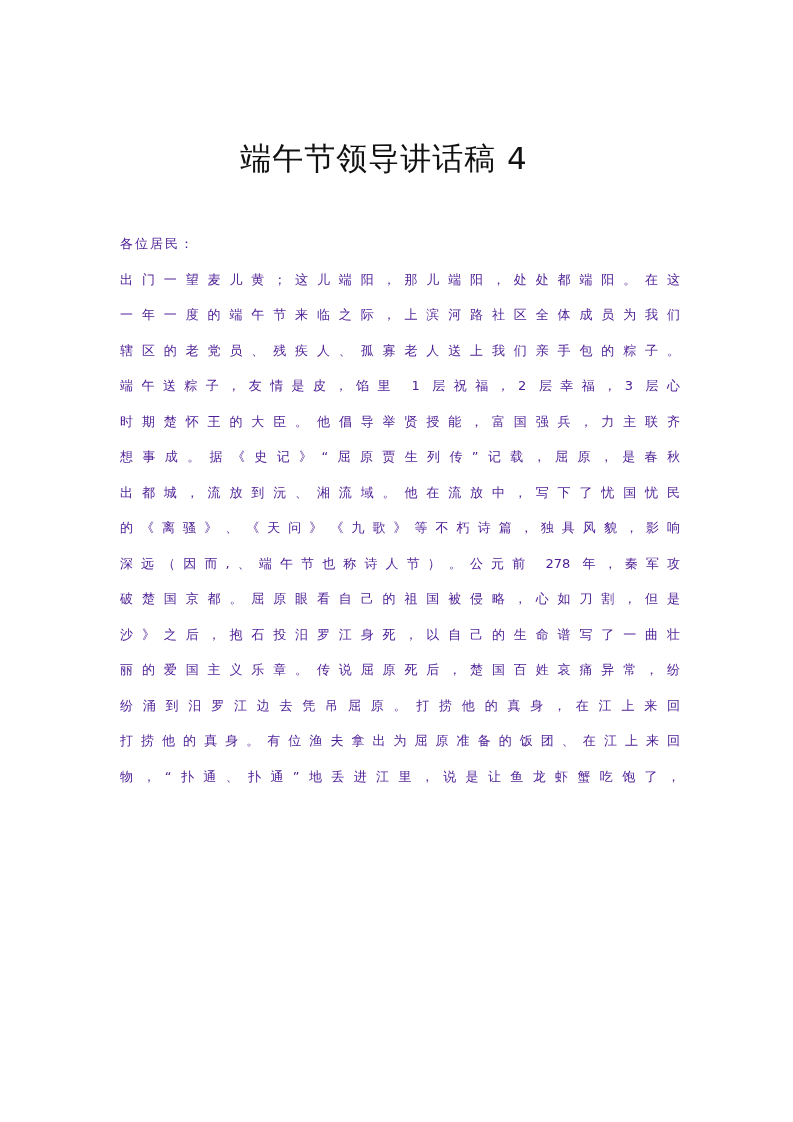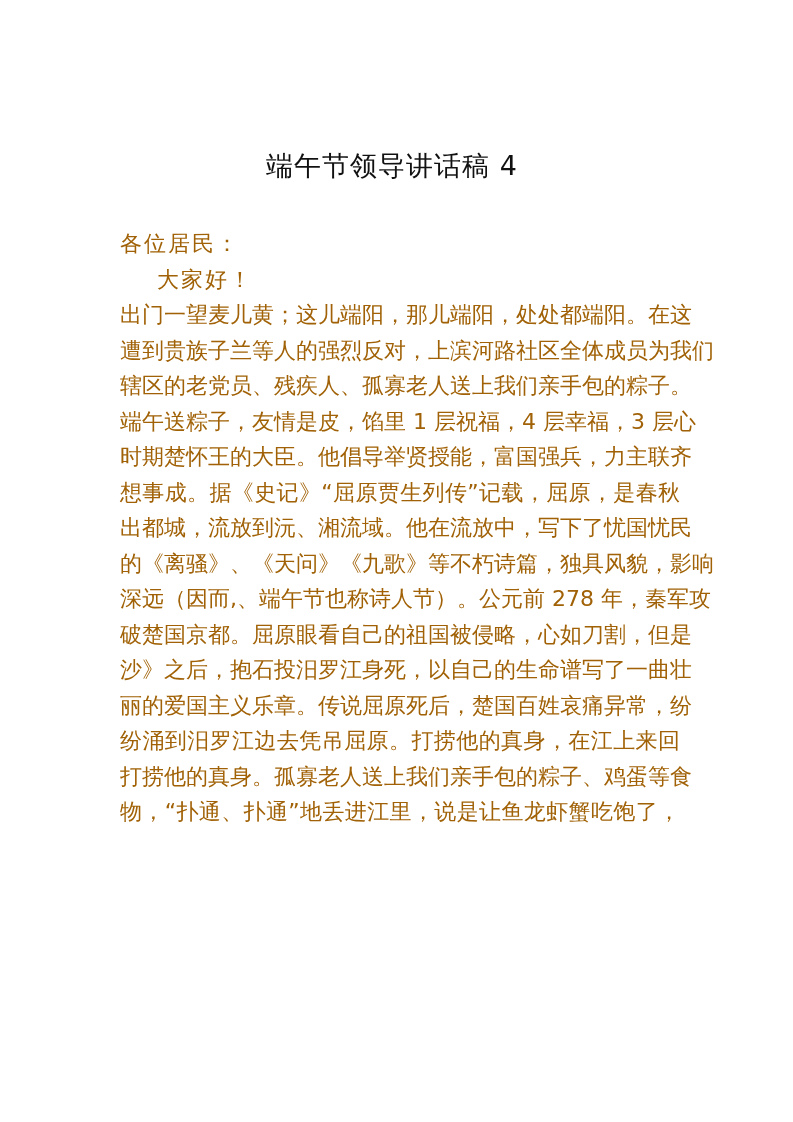--- a/index.html
+++ b/index.html
@@ -22,70 +22,69 @@
       height: 1122px;
       background: #ffffff;
     }
     .title {
       position: absolute;
       left: 0;
       top: 140px;
       width: 768px;
       text-align: center;
       font-family: "DejaVu Sans", "Liberation Sans", sans-serif;
-      font-size: 27px;
+      font-size: 31px;
       line-height: 36px;
       letter-spacing: 1px;
       color: #111;
-      margin: 8px;
+      margin: 0;
       font-weight: normal;
     }
     .body-text {
       position: absolute;
       left: 120px;
       top: 226px;
       width: 560px;
     }
     .line {
       display: block;
       height: 35.5px;
       line-height: 35.5px;
-      font-size: 22px;
+      font-size: 13px;
       white-space: nowrap;
       text-align: justify;
       text-align-last: justify;
       font-family: "DejaVu Sans", "Liberation Sans", sans-serif;
-      color: #a16207;
+      color: #4c1d95;
     }
     .line.short {
       text-align-last: left;
       letter-spacing: 2px;
     }
     .indent {
       padding-left: 37px;
     }
   </style>
 </head>
 <body>
 
 <div class="page">
   <h1 class="title">端午节领导讲话稿 4</h1>
 
   <div class="body-text">
     <span class="line short">各位居民：</span>
-    <span class="line short indent">大家好！</span>
     <span class="line">出门一望麦儿黄；这儿端阳，那儿端阳，处处都端阳。在这</span>
-    <span class="line">遭到贵族子兰等人的强烈反对，上滨河路社区全体成员为我们</span>
+    <span class="line">一年一度的端午节来临之际，上滨河路社区全体成员为我们</span>
     <span class="line">辖区的老党员、残疾人、孤寡老人送上我们亲手包的粽子。</span>
-    <span class="line">端午送粽子，友情是皮，馅里 1 层祝福，4 层幸福，3 层心</span>
+    <span class="line">端午送粽子，友情是皮，馅里 1 层祝福，2 层幸福，3 层心</span>
     <span class="line">时期楚怀王的大臣。他倡导举贤授能，富国强兵，力主联齐</span>
     <span class="line">想事成。据《史记》“屈原贾生列传”记载，屈原，是春秋</span>
     <span class="line">出都城，流放到沅、湘流域。他在流放中，写下了忧国忧民</span>
     <span class="line">的《离骚》、《天问》《九歌》等不朽诗篇，独具风貌，影响</span>
     <span class="line">深远（因而,、端午节也称诗人节）。公元前 278 年，秦军攻</span>
     <span class="line">破楚国京都。屈原眼看自己的祖国被侵略，心如刀割，但是</span>
     <span class="line">沙》之后，抱石投汨罗江身死，以自己的生命谱写了一曲壮</span>
     <span class="line">丽的爱国主义乐章。传说屈原死后，楚国百姓哀痛异常，纷</span>
     <span class="line">纷涌到汨罗江边去凭吊屈原。打捞他的真身，在江上来回</span>
-    <span class="line">打捞他的真身。孤寡老人送上我们亲手包的粽子、鸡蛋等食</span>
+    <span class="line">打捞他的真身。有位渔夫拿出为屈原准备的饭团、在江上来回</span>
     <span class="line">物，“扑通、扑通”地丢进江里，说是让鱼龙虾蟹吃饱了，</span>
   </div>
 </div>
 
 </body></html>

